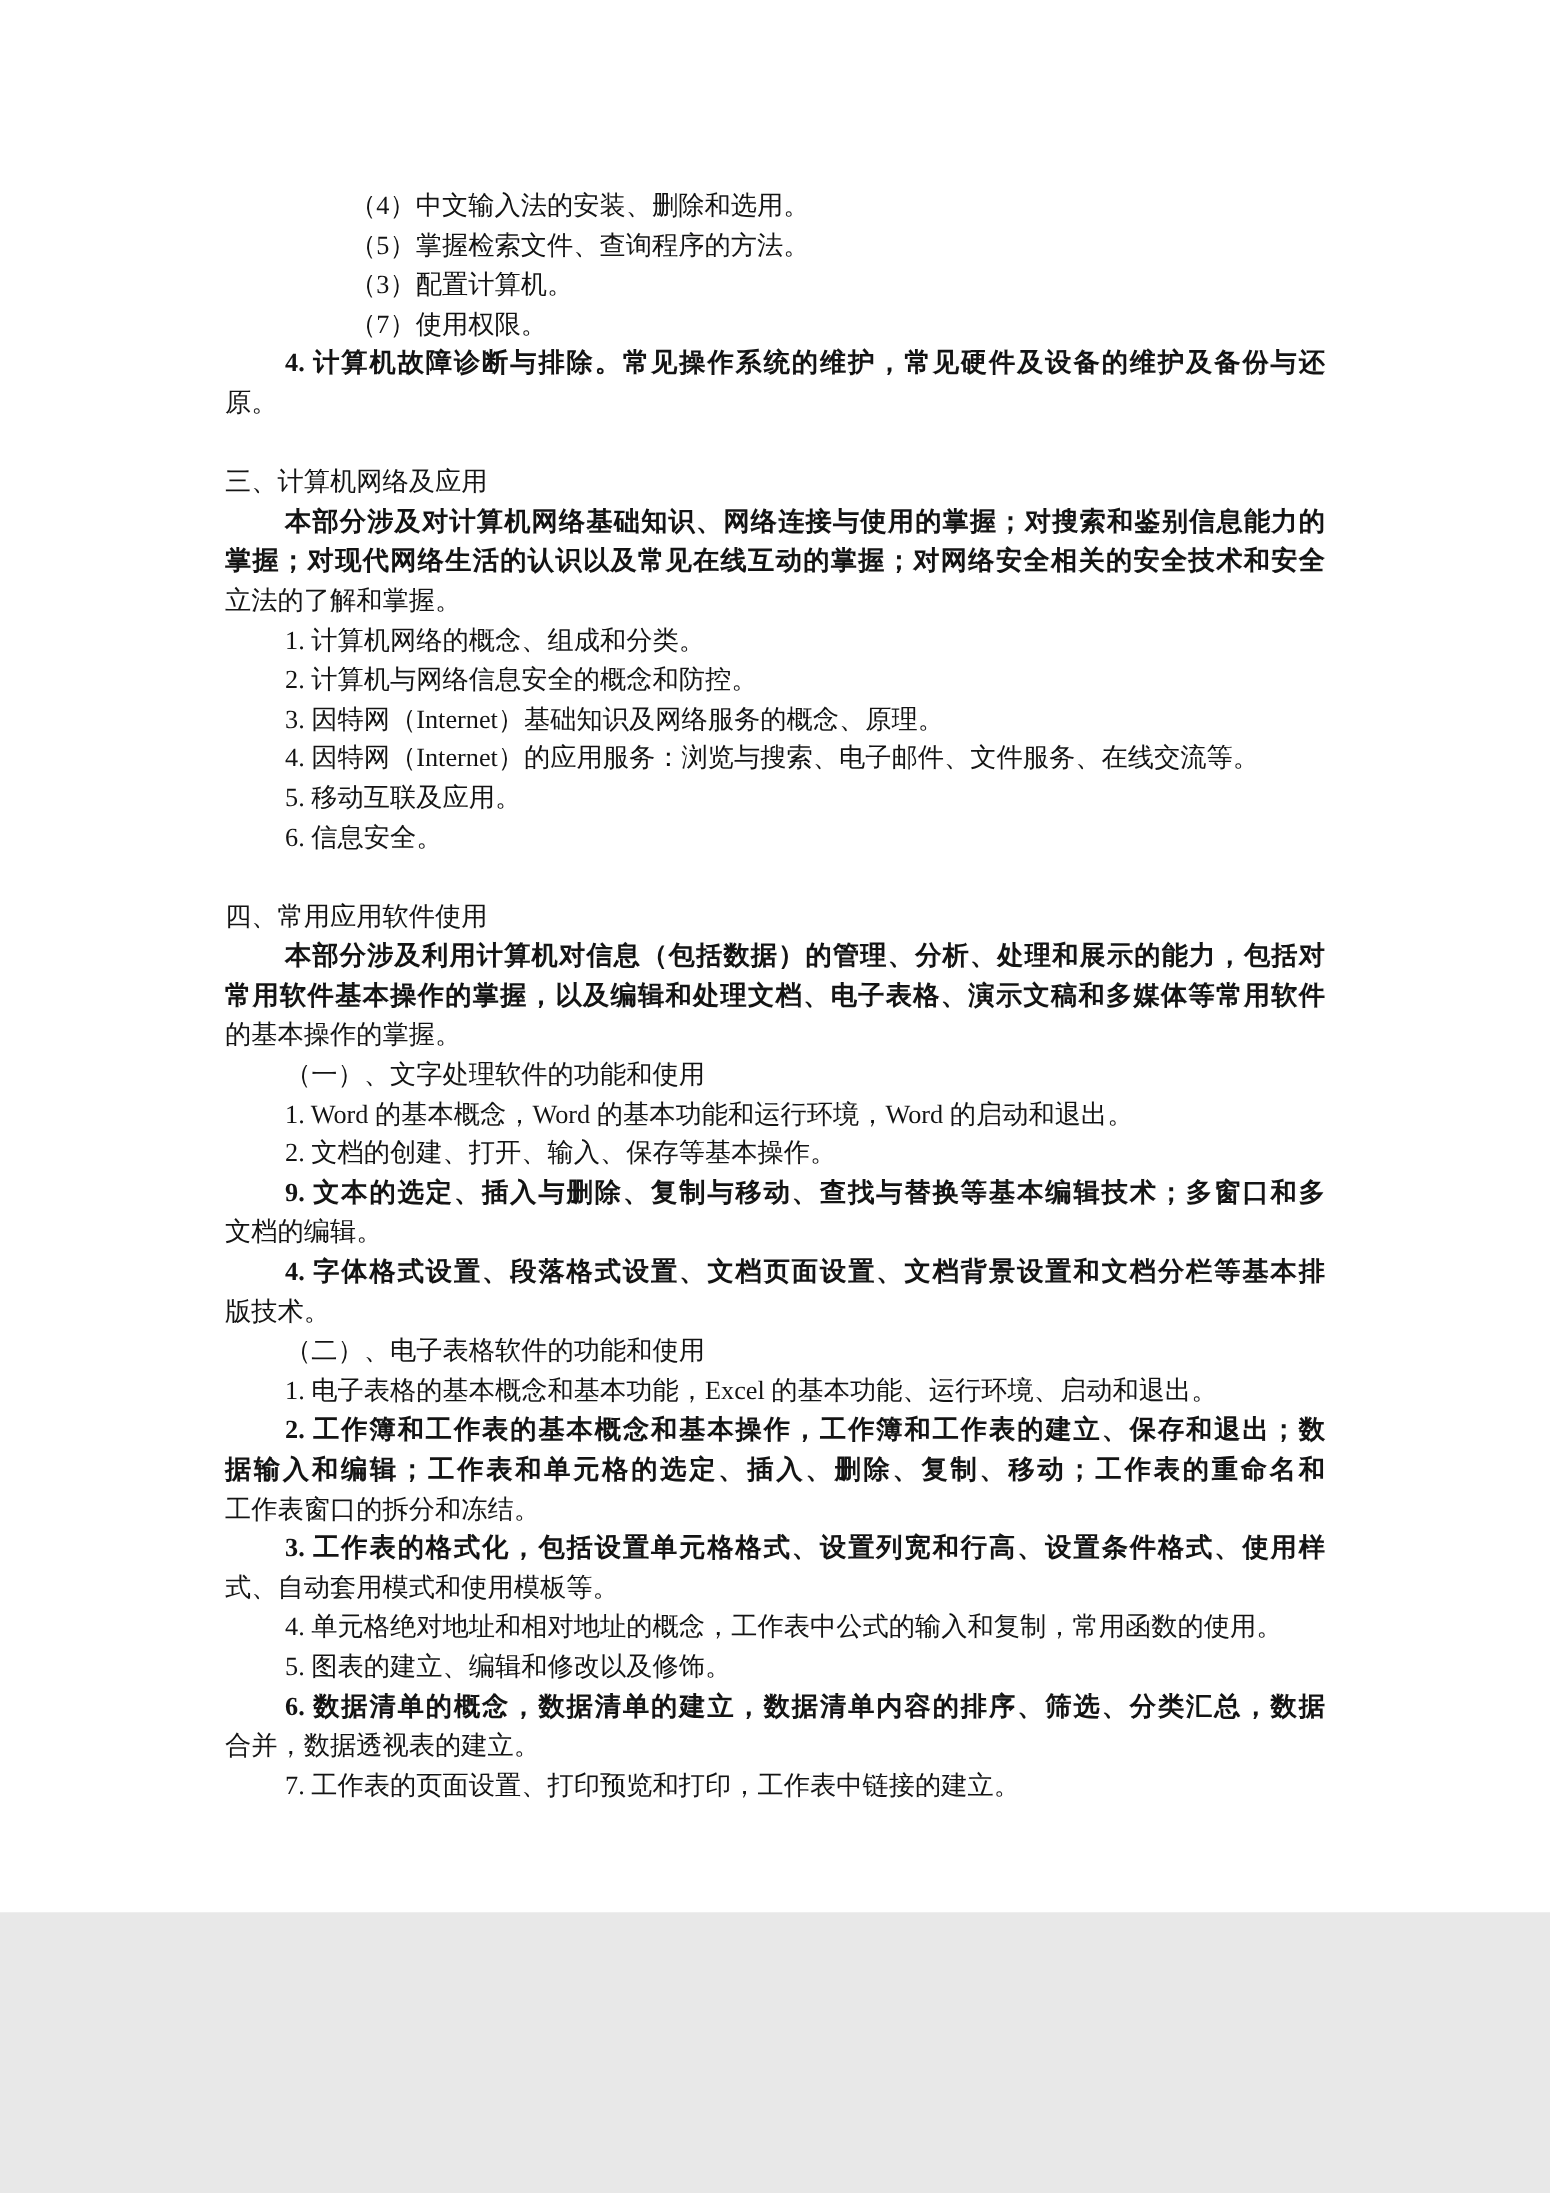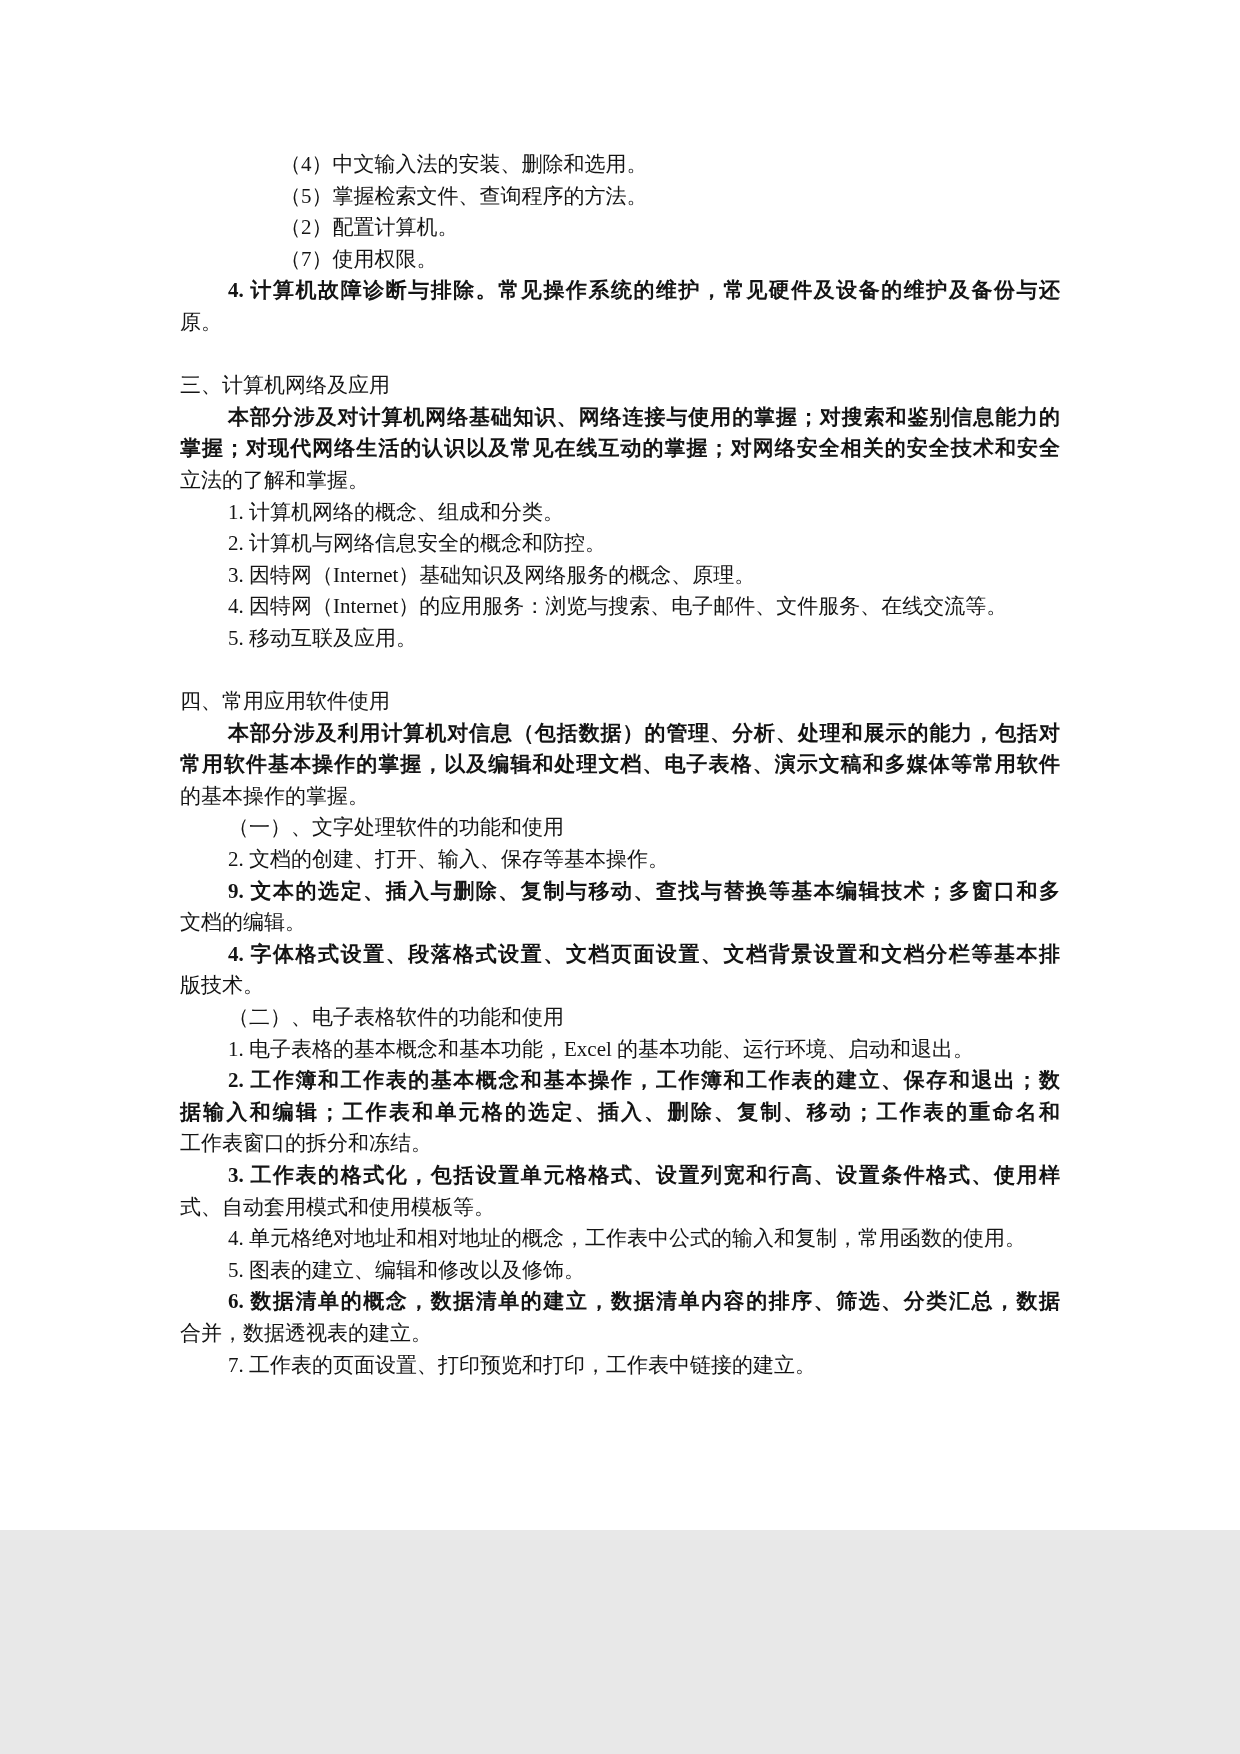--- a/index.html
+++ b/index.html
@@ -51,40 +51,42 @@
     line-height: 31.6px;
   }
 </style>
 </head>
 <body>
 
 <div class="page">
   <div class="body-text">
       <div class="line sub">（4）中文输入法的安装、删除和选用。</div>
       <div class="line sub">（5）掌握检索文件、查询程序的方法。</div>
-      <div class="line sub">（2）配置计算机。</div>
+      <div class="line sub">（3）配置计算机。</div>
       <div class="line sub">（7）使用权限。</div>
       <div class="line item justify">4. 计算机故障诊断与排除。常见操作系统的维护，常见硬件及设备的维护及备份与还</div>
       <div class="line flush">原。</div>
       <div class="line flush"></div>
       <div class="line flush">三、计算机网络及应用</div>
       <div class="line item justify">本部分涉及对计算机网络基础知识、网络连接与使用的掌握；对搜索和鉴别信息能力的</div>
       <div class="line flush justify">掌握；对现代网络生活的认识以及常见在线互动的掌握；对网络安全相关的安全技术和安全</div>
       <div class="line flush">立法的了解和掌握。</div>
       <div class="line item">1. 计算机网络的概念、组成和分类。</div>
       <div class="line item">2. 计算机与网络信息安全的概念和防控。</div>
       <div class="line item">3. 因特网（Internet）基础知识及网络服务的概念、原理。</div>
       <div class="line item">4. 因特网（Internet）的应用服务：浏览与搜索、电子邮件、文件服务、在线交流等。</div>
       <div class="line item">5. 移动互联及应用。</div>
+      <div class="line item">6. 信息安全。</div>
       <div class="line flush"></div>
       <div class="line flush">四、常用应用软件使用</div>
       <div class="line item justify">本部分涉及利用计算机对信息（包括数据）的管理、分析、处理和展示的能力，包括对</div>
       <div class="line flush justify">常用软件基本操作的掌握，以及编辑和处理文档、电子表格、演示文稿和多媒体等常用软件</div>
       <div class="line flush">的基本操作的掌握。</div>
       <div class="line item">（一）、文字处理软件的功能和使用</div>
+      <div class="line item">1. Word 的基本概念，Word 的基本功能和运行环境，Word 的启动和退出。</div>
       <div class="line item">2. 文档的创建、打开、输入、保存等基本操作。</div>
       <div class="line item justify">9. 文本的选定、插入与删除、复制与移动、查找与替换等基本编辑技术；多窗口和多</div>
       <div class="line flush">文档的编辑。</div>
       <div class="line item justify">4. 字体格式设置、段落格式设置、文档页面设置、文档背景设置和文档分栏等基本排</div>
       <div class="line flush">版技术。</div>
       <div class="line item">（二）、电子表格软件的功能和使用</div>
       <div class="line item">1. 电子表格的基本概念和基本功能，Excel 的基本功能、运行环境、启动和退出。</div>
       <div class="line item justify">2. 工作簿和工作表的基本概念和基本操作，工作簿和工作表的建立、保存和退出；数</div>
       <div class="line flush justify">据输入和编辑；工作表和单元格的选定、插入、删除、复制、移动；工作表的重命名和</div>
       <div class="line flush">工作表窗口的拆分和冻结。</div>

